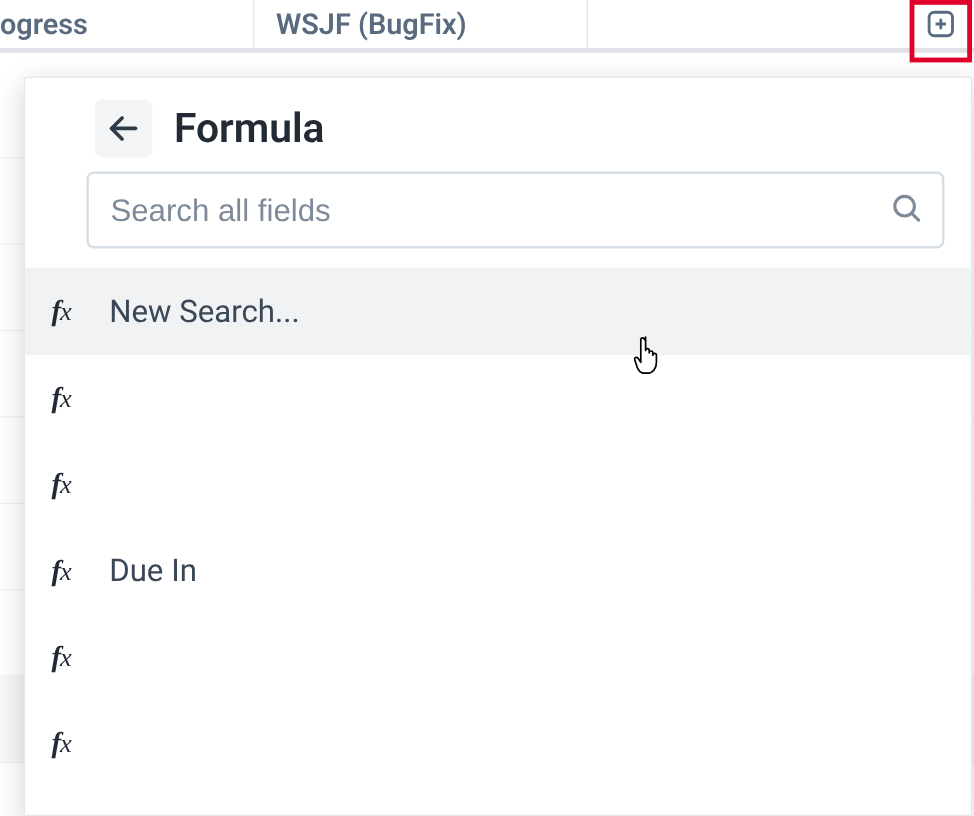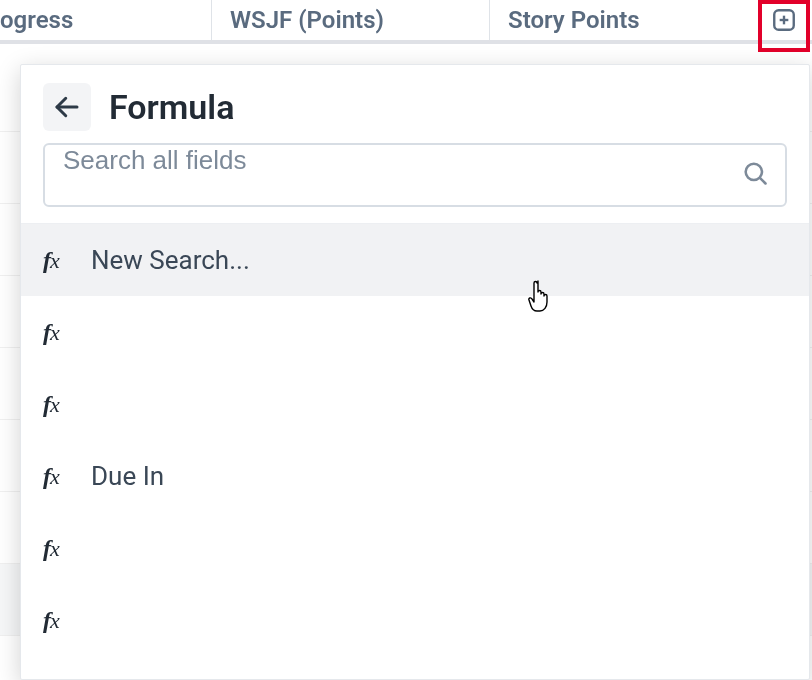--- a/index.html
+++ b/index.html
@@ -90,20 +90,21 @@
     border-radius: 2px;
     display: flex;
     flex-direction: column;
   }
 
   .popup-header {
     display: flex;
     align-items: center;
     padding: 18px 22px 12px 22px;
     gap: 18px;
+    margin-left: 36px;
   }
   .back-btn {
     width: 48px;
     height: 48px;
     background: #f3f4f6;
     border-radius: 6px;
     display: flex;
     align-items: center;
     justify-content: center;
     color: #2d3a47;
@@ -117,22 +118,23 @@
 
   .search-wrap {
     padding: 0 22px 16px 22px;
   }
   .search-box {
     position: relative;
     border: 2px solid #d7dde4;
     border-radius: 6px;
     height: 64px;
     display: flex;
-    align-items: flex-start;
+    align-items: center;
     padding: 0 56px 0 18px;
+    margin-left: 29px;
   }
   .search-input {
     border: none;
     outline: none;
     width: 100%;
     font-size: 26px;
     color: #333;
     background: transparent;
   }
   .search-input::placeholder { color: #7d8a99; }
@@ -191,24 +193,21 @@
   }
 </style>
 </head>
 <body>
 
 <div class="header-row">
   <div class="col-header first" style="width:212px; padding-left:0;">
     <span>ogress</span>
   </div>
   <div class="col-header" style="width:278px;">
-    <span>WSJF (Points)</span>
-  </div>
-  <div class="col-header" style="width:262px; border-right:none;">
-    <span>Story Points</span>
+    <span>WSJF (BugFix)</span>
   </div>
   <div class="col-spacer"></div>
   <div class="add-col-btn-wrap">
     <div class="red-highlight"></div>
     <div class="add-col-btn">
       <svg width="26" height="26" viewBox="0 0 24 24" fill="none" stroke="currentColor" stroke-width="2.2">
         <rect x="3" y="3" width="18" height="18" rx="4" ry="4"></rect>
         <line x1="12" y1="8" x2="12" y2="16"></line>
         <line x1="8" y1="12" x2="16" y2="12"></line>
       </svg>

